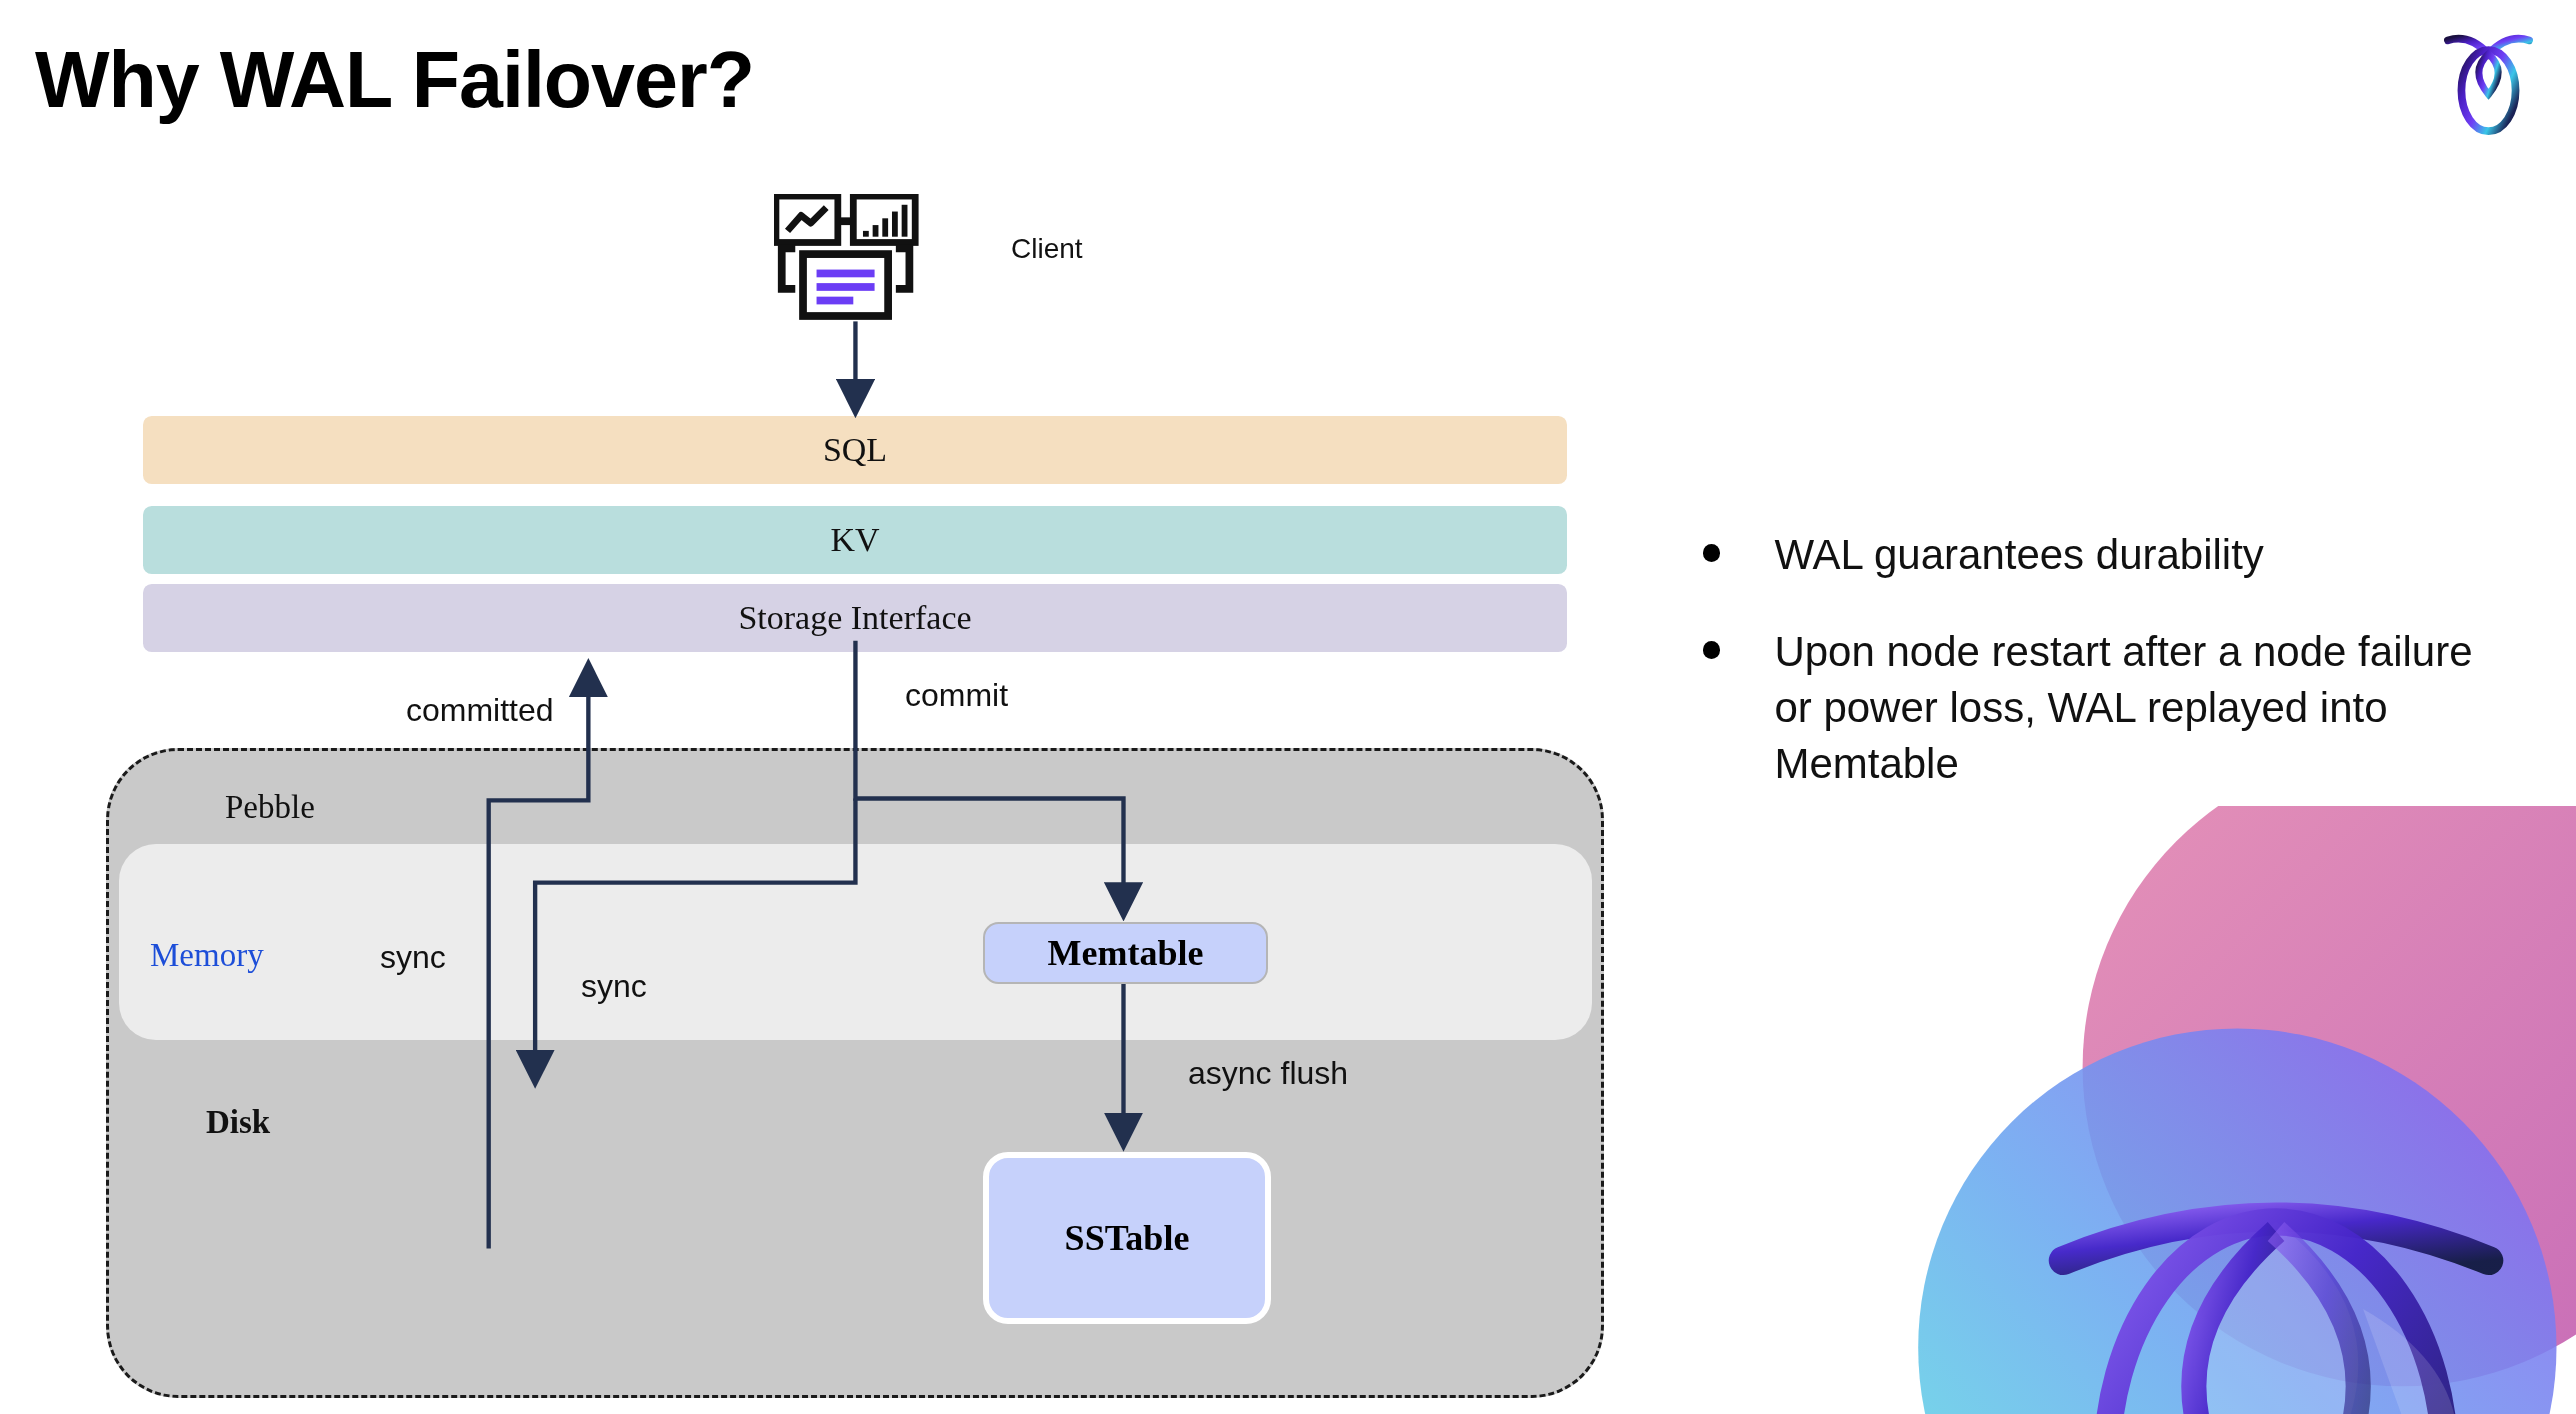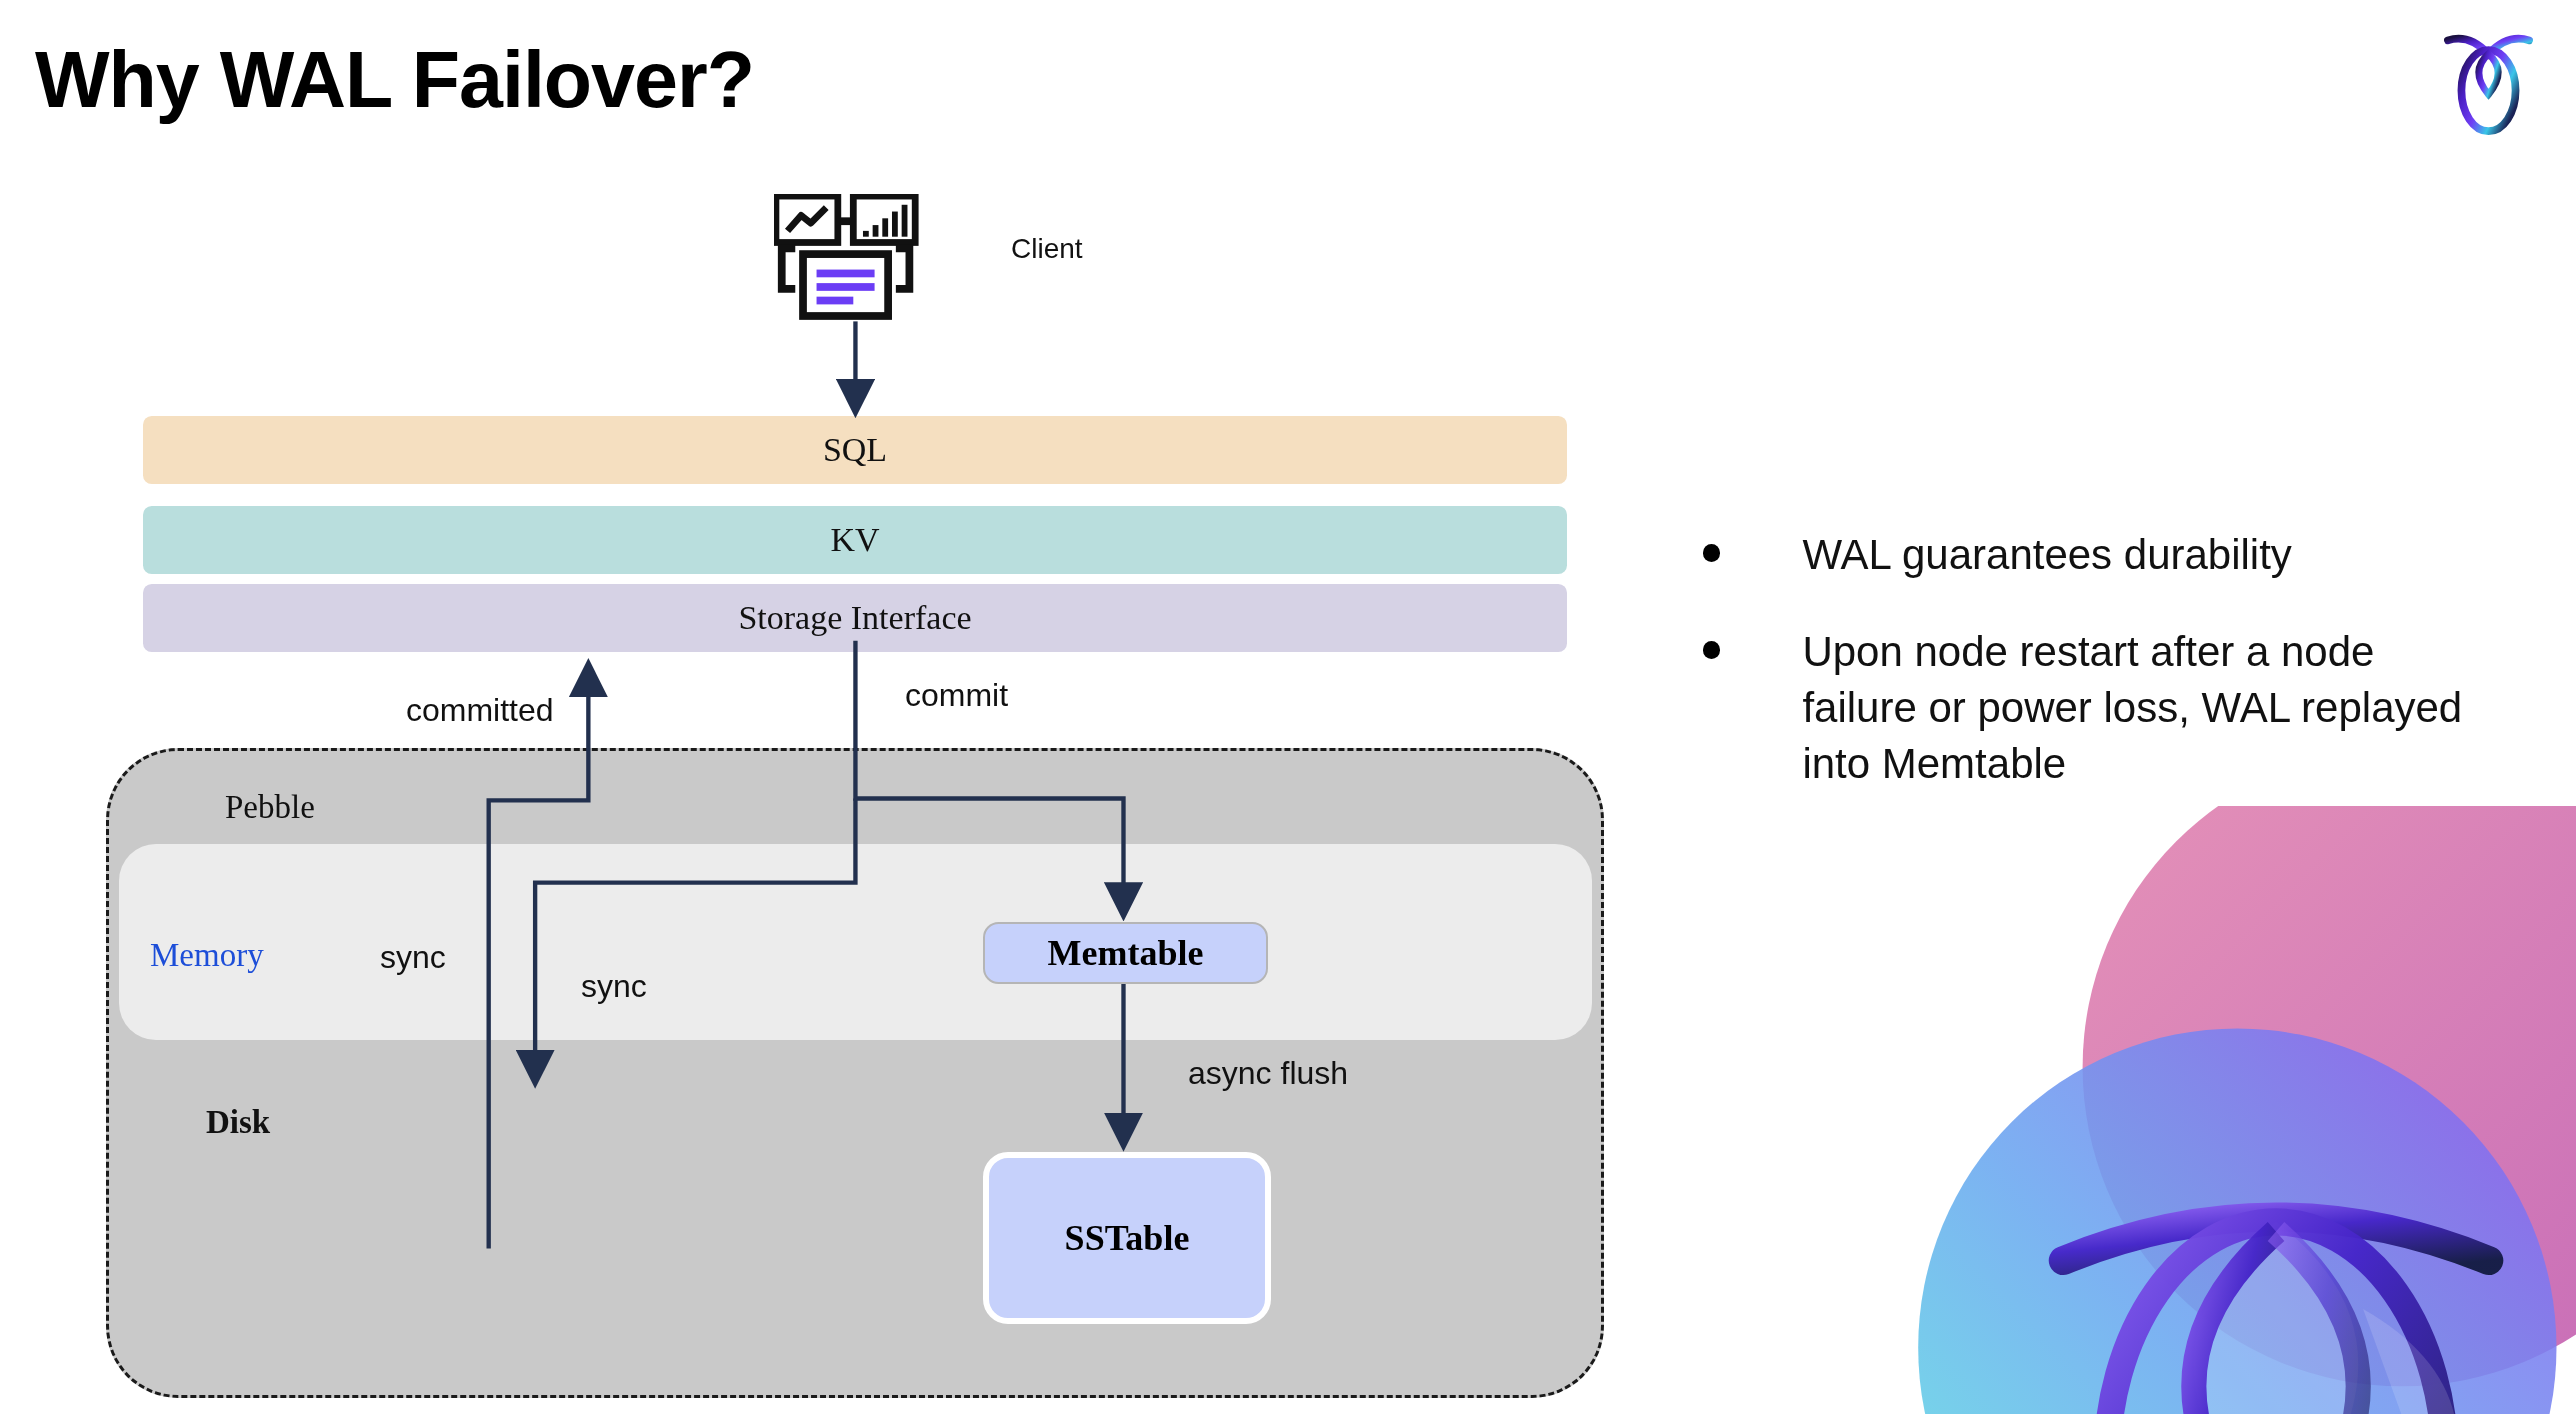--- a/index.html
+++ b/index.html
@@ -77,21 +77,21 @@
   #lbl-sync-1{left:380px;top:939px;}
   #lbl-sync-2{left:581px;top:968px;}
   #lbl-async-flush{left:1188px;top:1055px;}
 
   
   #connectors{position:absolute;left:0;top:0;width:2576px;height:1415px;
               pointer-events:none;}
 
   
   #bullet-list{position:absolute;left:1703px;top:527px;width:794px;}
-  .bullet-row{display:flex;align-items:flex-start;margin-bottom:41px;gap:28px;}
+  .bullet-row{display:flex;align-items:flex-start;margin-bottom:41px;}
   .bullet-dot{flex:0 0 auto;width:17.4px;height:17.4px;border-radius:50%;
     background:#000;margin:17.4px 54px 0 0;}
   .bullet-text{font-family:"Liberation Sans",sans-serif;font-size:42px;
     color:#111;line-height:1.33;}
 </style>
 </head>
 <body>
 
 <div class="slide">
 

